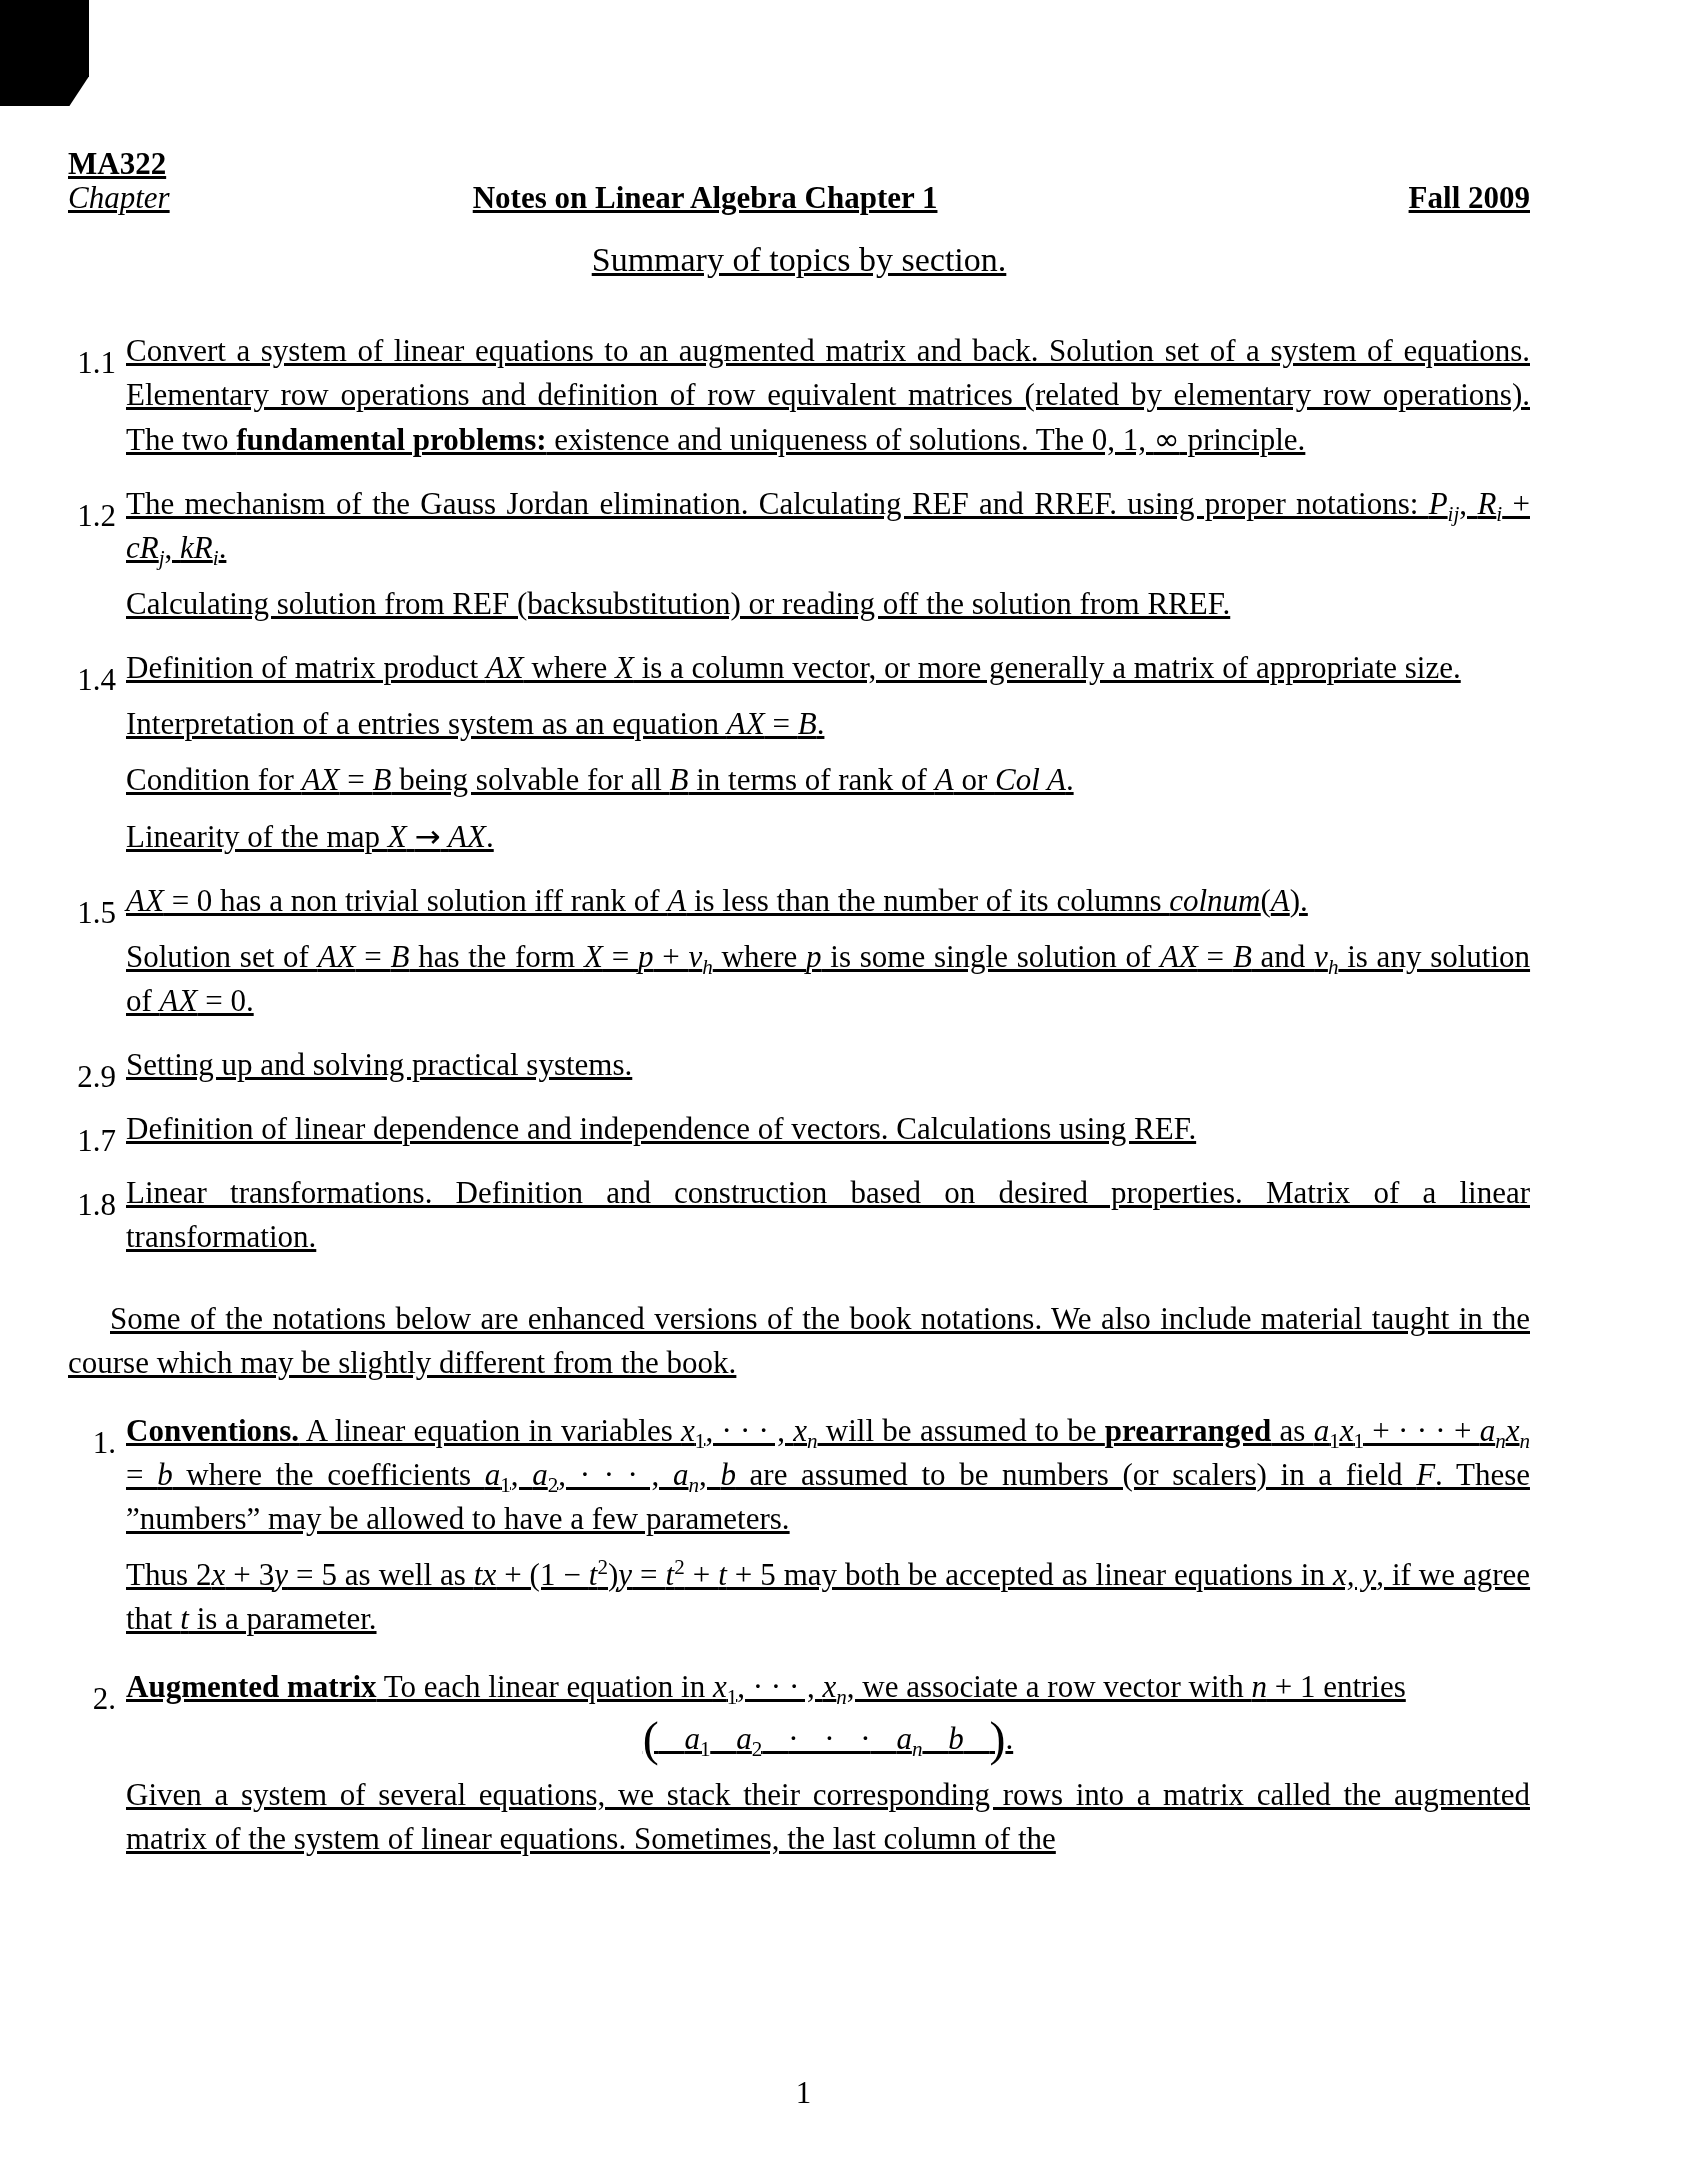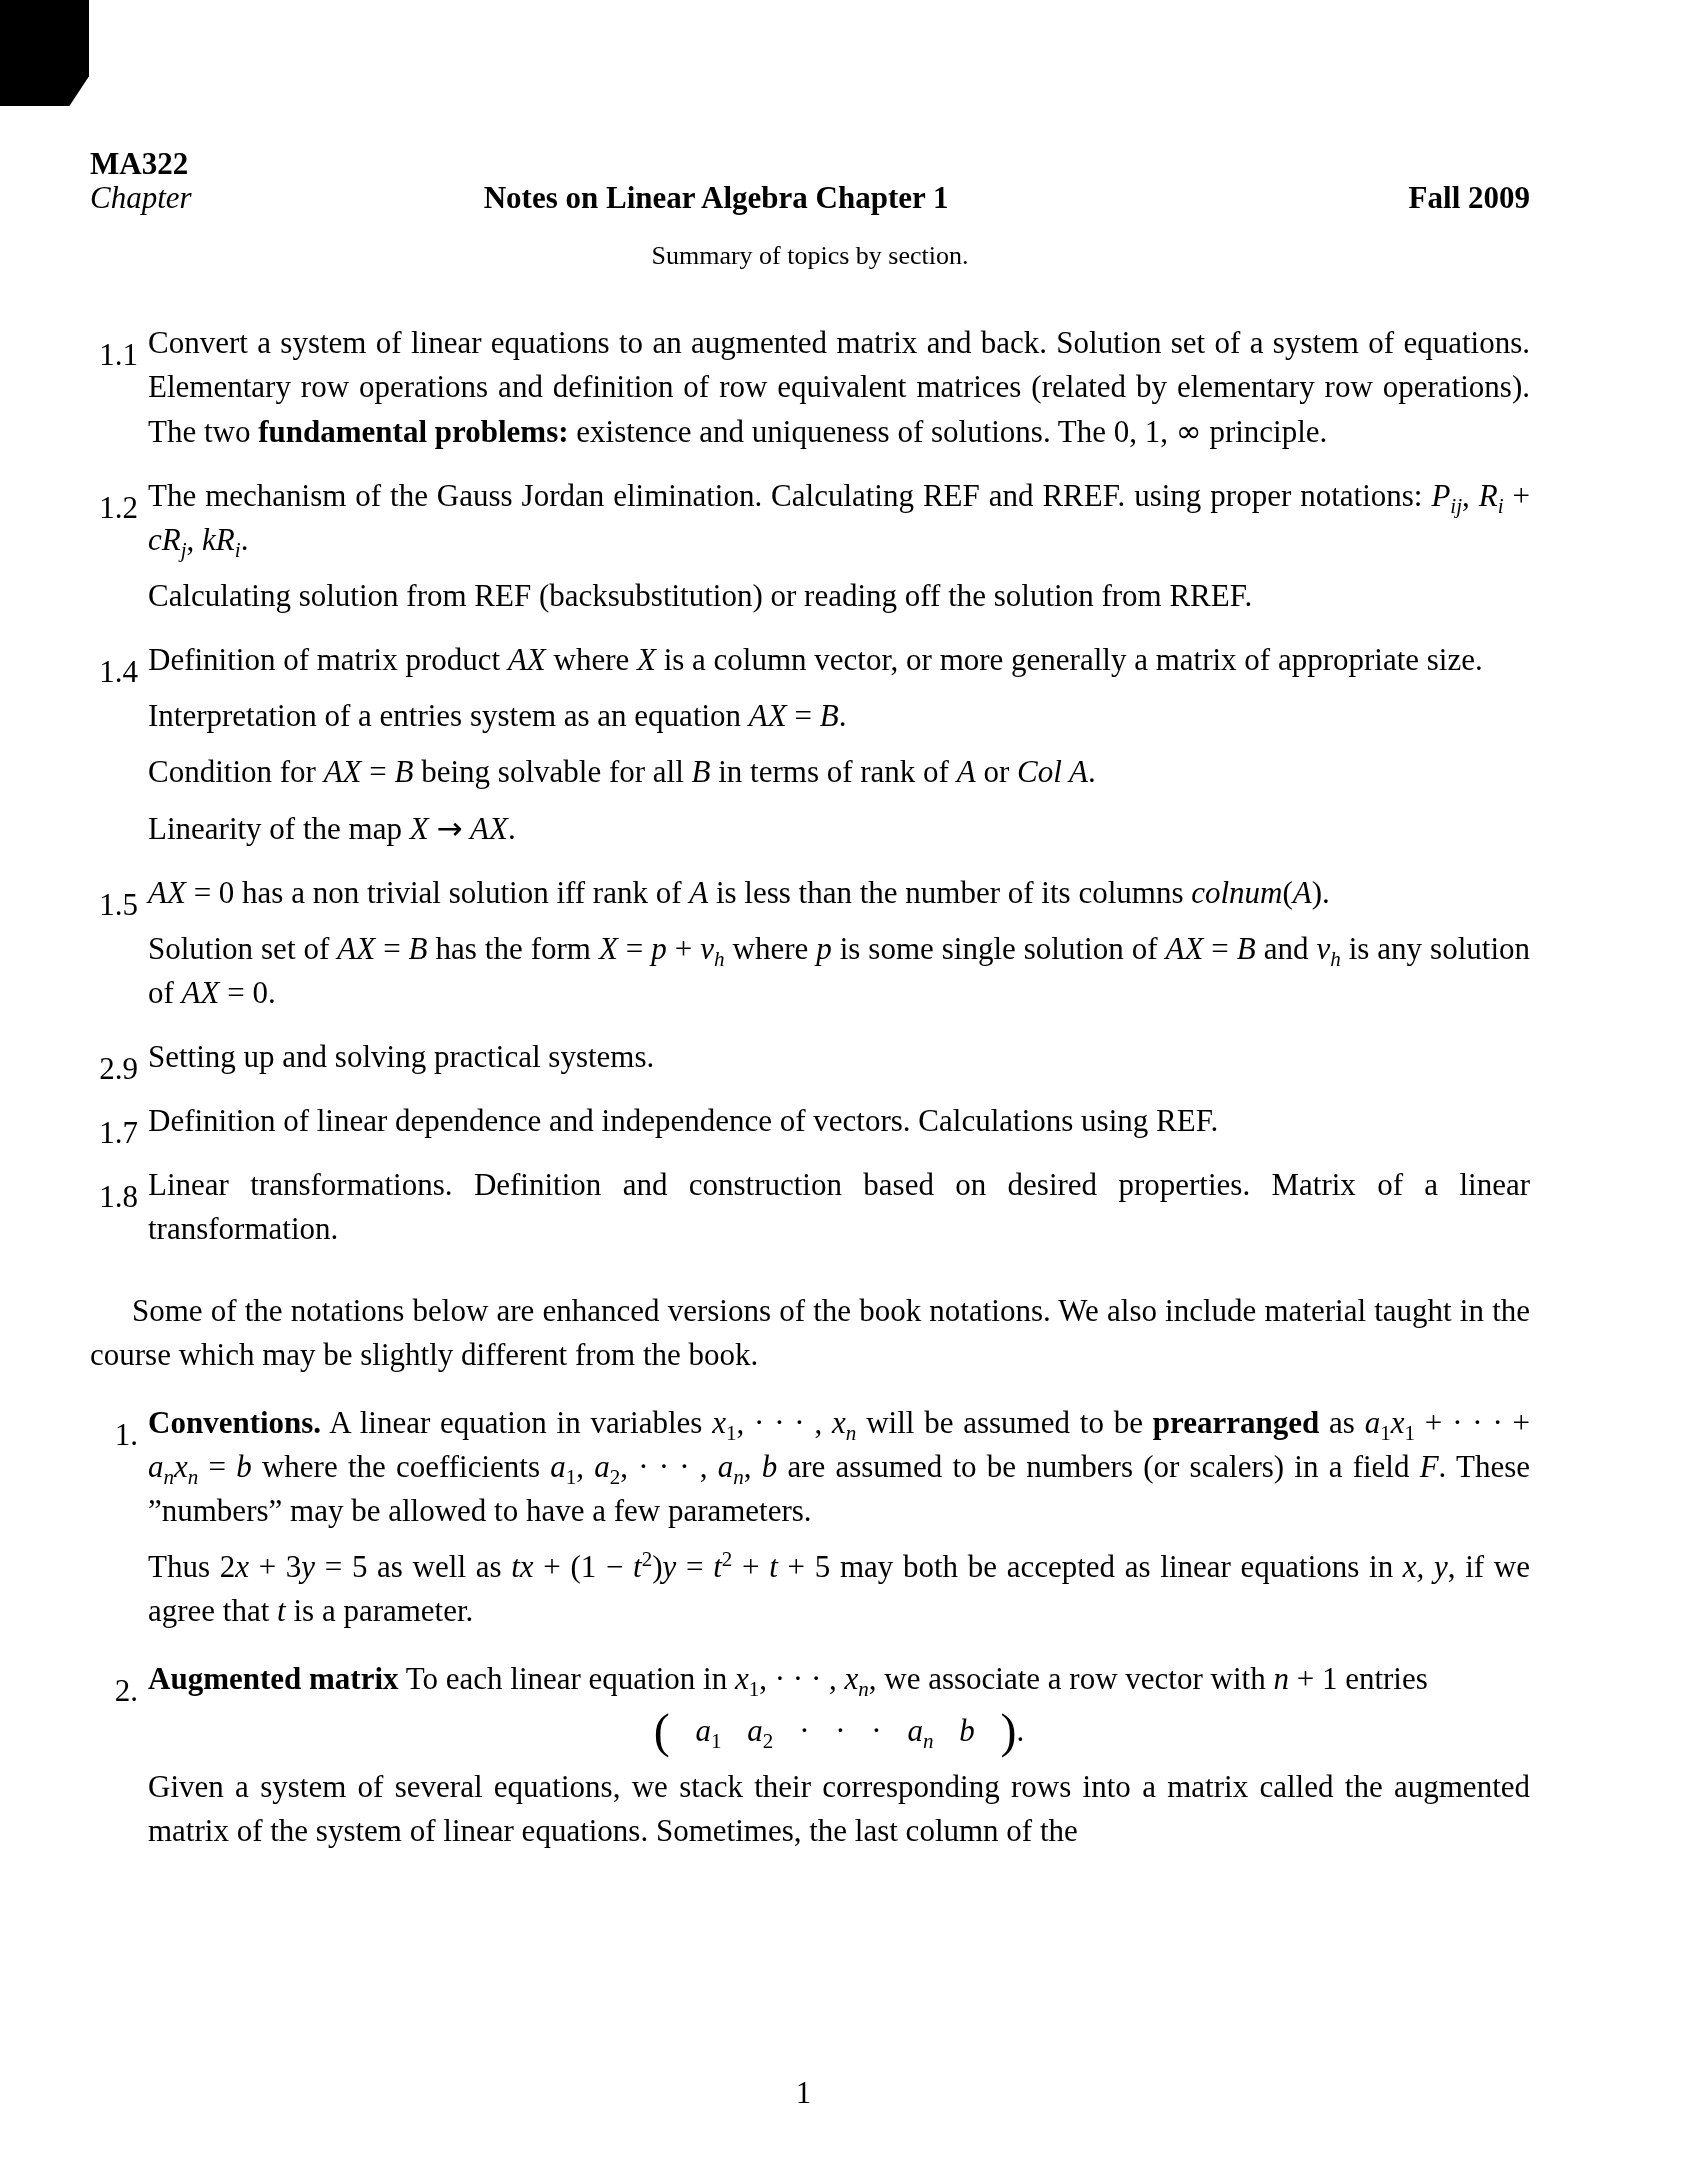--- a/index.html
+++ b/index.html
@@ -7,28 +7,28 @@
     width:1683px;height:2178px;position:relative;overflow:hidden;
     background:#ffffff;color:#000000;
     font-family:"Liberation Serif", serif;font-size:31px;
   }
   .corner-artifact{
     position:absolute;top:0;left:0;width:89px;height:106px;background:#000;
     clip-path:polygon(0 0,100% 0,100% 72%,78% 100%,0 100%);
   }
   .page{
     position:absolute;top:0;left:0;right:0;bottom:0;
-    padding:147px 153px 0 90px;box-sizing:border-box;
+    padding:147px 153px 0 68px;box-sizing:border-box;text-decoration:underline;
   }
   .hdr-course{font-weight:bold;line-height:34px;}
   .hdr-row{display:flex;align-items:baseline;line-height:34px;}
   .hdr-author{font-style:italic;}
   .hdr-title{flex:1;text-align:center;font-weight:bold;margin-right:168px;}
   .hdr-term{font-weight:bold;}
-  .doc-title{text-align:center;font-size:26px;margin:26px 0 50px 0;}
+  .doc-title{text-align:center;font-size:34px;margin:26px 0 50px 0;}
   .blk{position:relative;padding-left:58px;margin:20px 0;}
   #doc-body > .blk:first-child{margin-top:0;}
   .blk.plain{padding-left:0;margin-top:38px;}
   .blk.plain .para{text-indent:42px;}
   .blk.enum{margin:24px 0;}
   .lbl{position:absolute;left:0;top:12px;width:48px;text-align:right;line-height:44px;}
   .para{text-align:justify;line-height:44px;}
   .para + .para{margin-top:12px;}
   .para.eq{text-align:center;text-indent:0;word-spacing:18px;margin-top:8px;margin-bottom:8px;}
   .paren{font-size:155%;vertical-align:-0.12em;font-weight:normal;}

